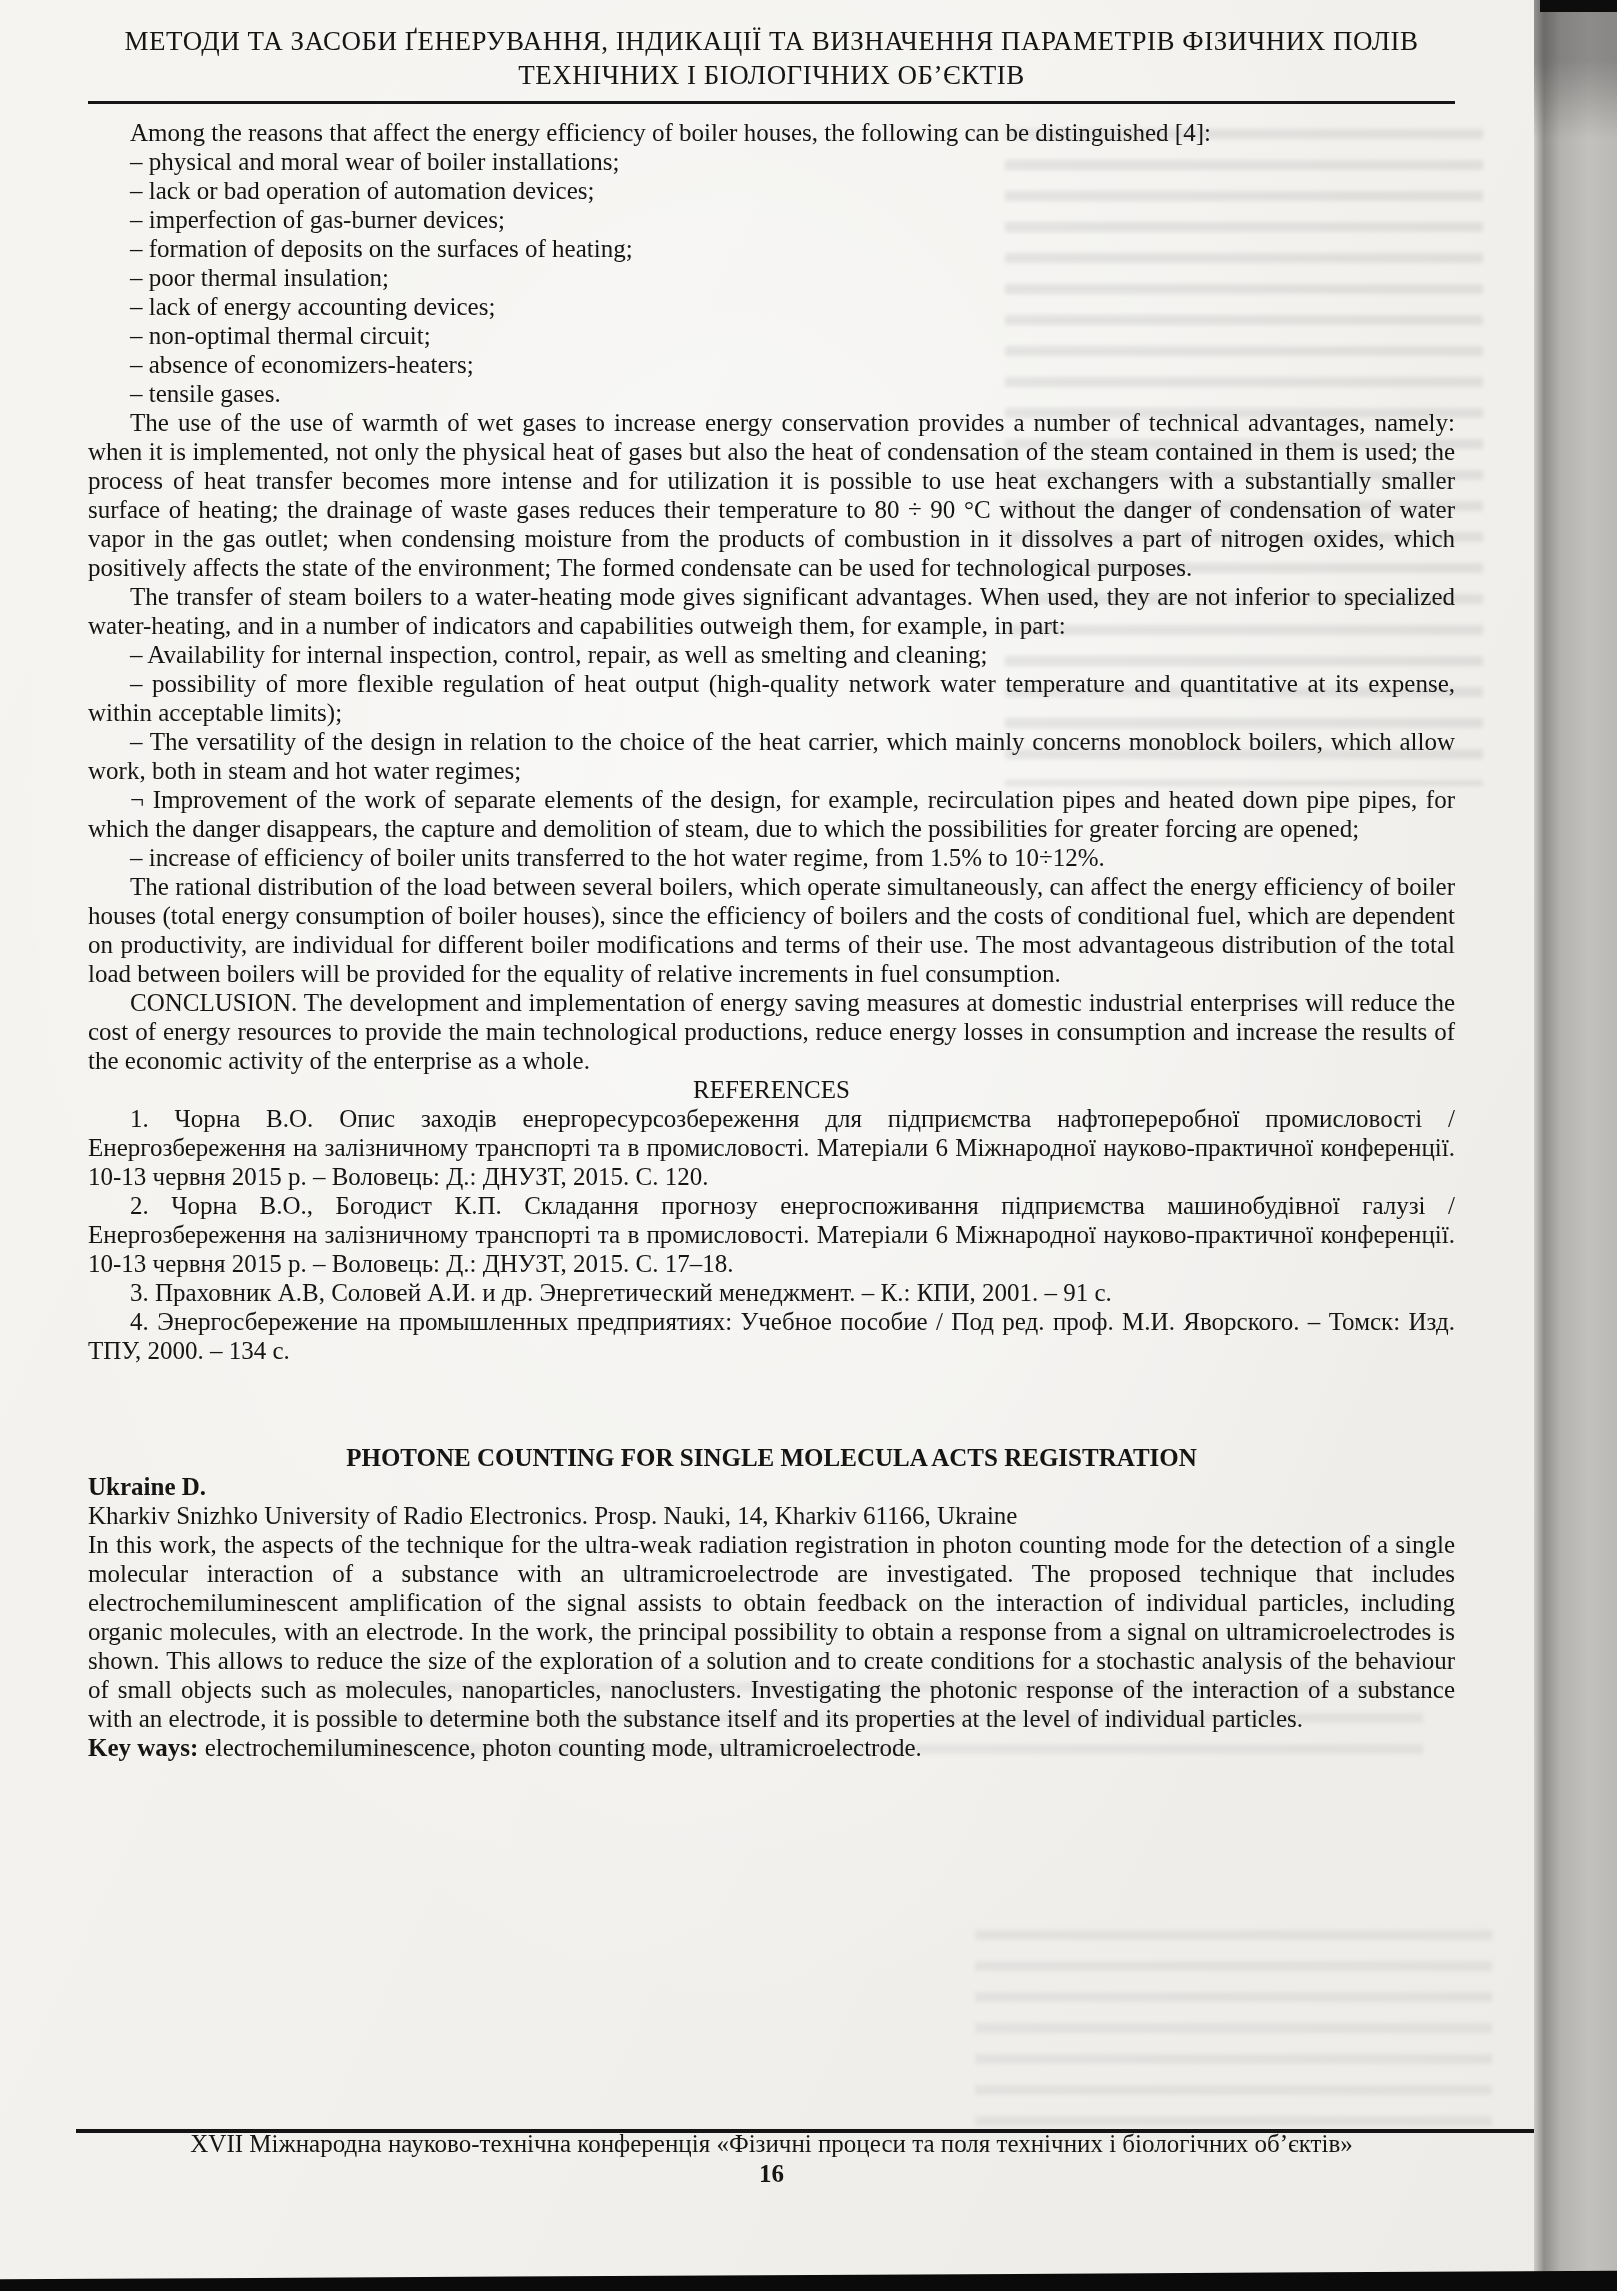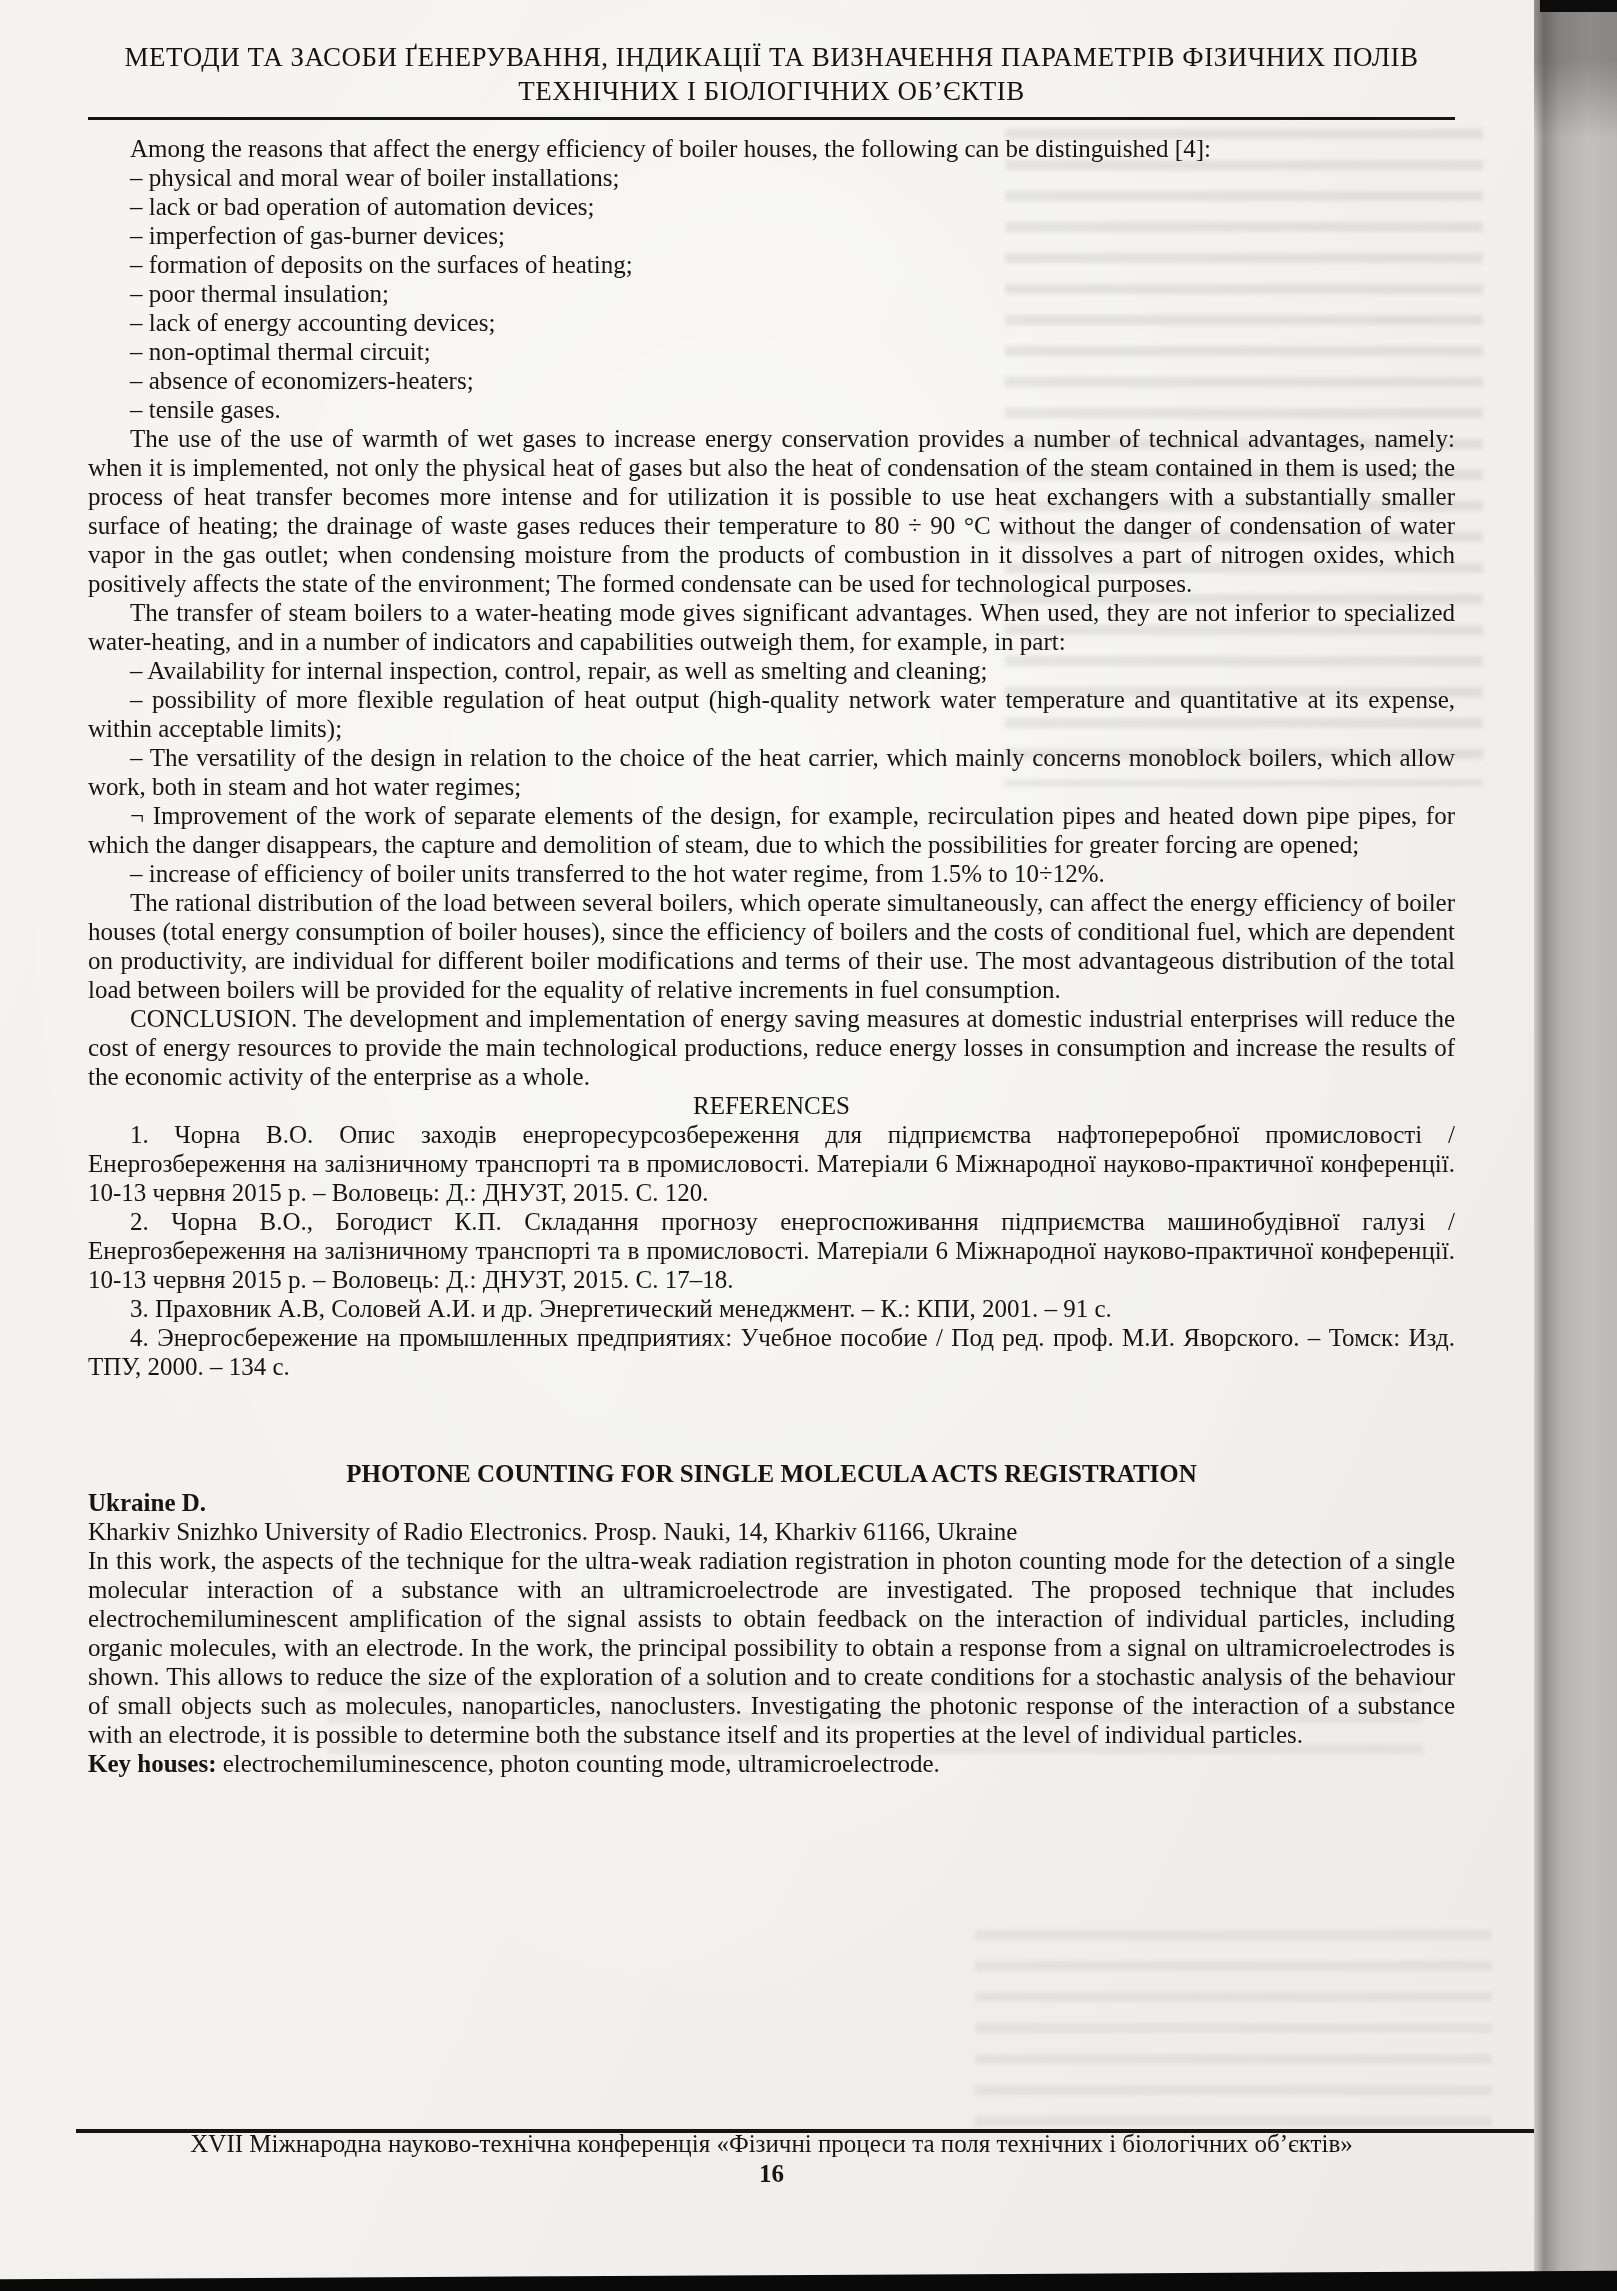--- a/index.html
+++ b/index.html
@@ -30,21 +30,21 @@
   }
   .ghost{
     position:absolute; pointer-events:none; opacity:.14; filter:blur(2px);
     background:repeating-linear-gradient(180deg, rgba(90,90,95,.8) 0 10px, rgba(90,90,95,0) 10px 31px);
   }
   .ghost-1{left:1005px; top:129px; width:478px; height:657px;}
   .ghost-2{left:328px;  top:1682px; width:1095px; height:80px; opacity:.10;}
   .ghost-3{left:975px;  top:1930px; width:517px; height:199px; opacity:.10;}
 
   .content{
-    position:absolute; left:88px; top:40px; width:1367px;
+    position:absolute; left:88px; top:24px; width:1367px;
     font-size:25px; line-height:29px;
   }
   .hdr{ text-align:center; font-size:27px; line-height:34px; letter-spacing:0.5px; }
   .hdr-rule{ border-bottom:3px solid #151515; margin-top:9px; margin-bottom:14px; }
 
   p{ margin:0; text-align:justify; text-indent:42px; }
   p.noindent{ text-indent:0; }
   .centerline{ text-align:center; text-indent:0; }
   .bold{ font-weight:bold; }
   .sec2-title{ text-align:center; font-weight:bold; margin-top:78px; }
@@ -102,21 +102,21 @@
       <p>2. Чорна В.О., Богодист К.П. Складання прогнозу енергоспоживання підприємства машинобудівної галузі / Енергозбереження на залізничному транспорті та в промисловості. Матеріали 6 Міжнародної науково-практичної конференції. 10-13 червня 2015 р. – Воловець: Д.: ДНУЗТ, 2015. С. 17–18.</p>
       <p>3. Праховник А.В, Соловей А.И. и др. Энергетический менеджмент. – К.: КПИ, 2001. – 91 с.</p>
       <p>4. Энергосбережение на промышленных предприятиях: Учебное пособие / Под ред. проф. М.И. Яворского. – Томск: Изд. ТПУ, 2000. – 134 с.</p>
     </div>
 
     <div>
       <div class="sec2-title">PHOTONE COUNTING FOR SINGLE MOLECULA ACTS REGISTRATION</div>
       <div class="bold">Ukraine D.</div>
       <div>Kharkiv Snizhko University of Radio Electronics. Prosp. Nauki, 14, Kharkiv 61166, Ukraine</div>
       <p class="noindent">In this work, the aspects of the technique for the ultra-weak radiation registration in photon counting mode for the detection of a single molecular interaction of a substance with an ultramicroelectrode are investigated. The proposed technique that includes electrochemiluminescent amplification of the signal assists to obtain feedback on the interaction of individual particles, including organic molecules, with an electrode. In the work, the principal possibility to obtain a response from a signal on ultramicroelectrodes is shown. This allows to reduce the size of the exploration of a solution and to create conditions for a stochastic analysis of the behaviour of small objects such as molecules, nanoparticles, nanoclusters. Investigating the photonic response of the interaction of a substance with an electrode, it is possible to determine both the substance itself and its properties at the level of individual particles.</p>
-      <p class="noindent"><span class="bold">Key houses:</span> <span>electrochemiluminescence, photon counting mode, ultramicroelectrode.</span></p>
+      <p class="noindent"><span class="bold">Key ways:</span> <span>electrochemiluminescence, photon counting mode, ultramicroelectrode.</span></p>
     </div>
 
   </div>
 
   <div class="footer">
     <div class="footer-rule"></div>
     <div class="footer-text">XVII Міжнародна науково-технічна конференція «Фізичні процеси та поля технічних і біологічних об’єктів»</div>
     <div class="footer-page">16</div>
   </div>
 

